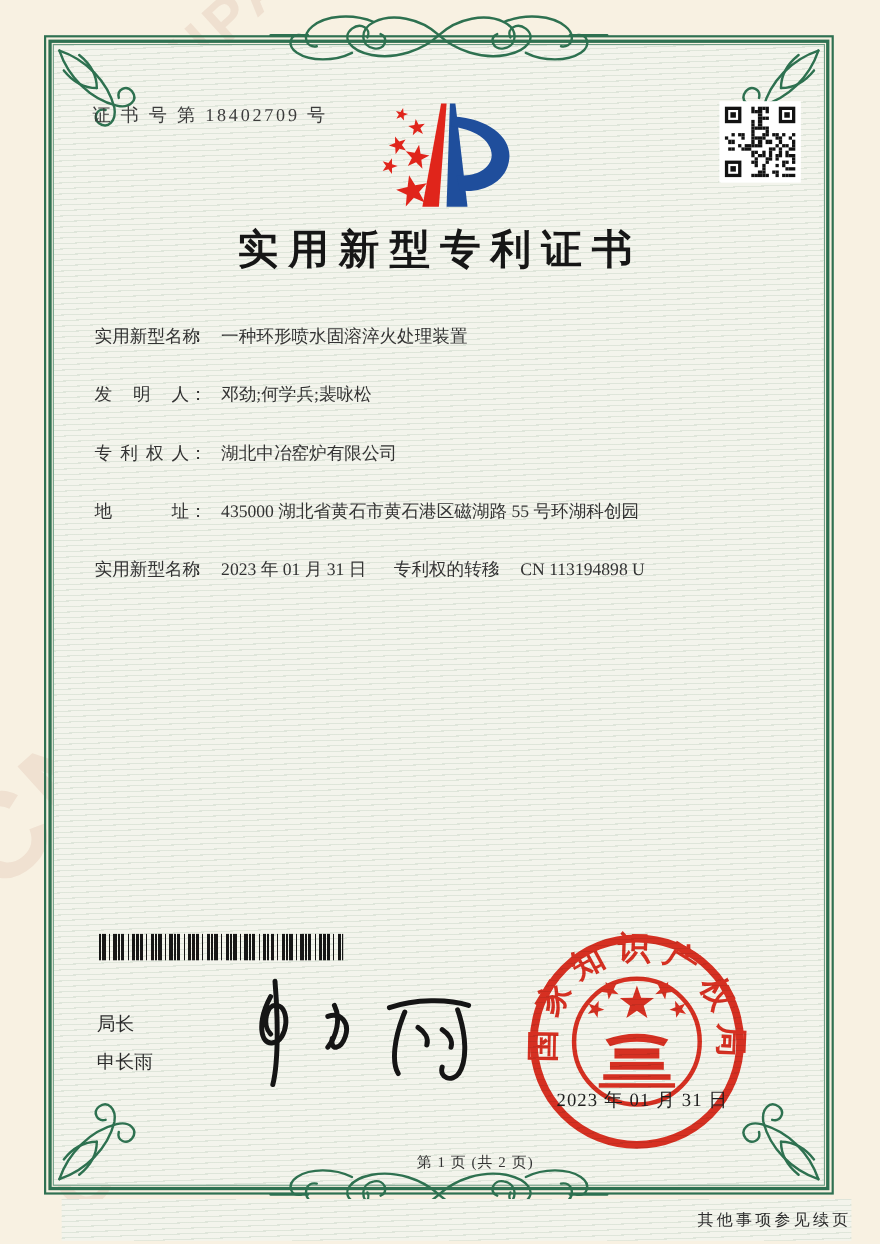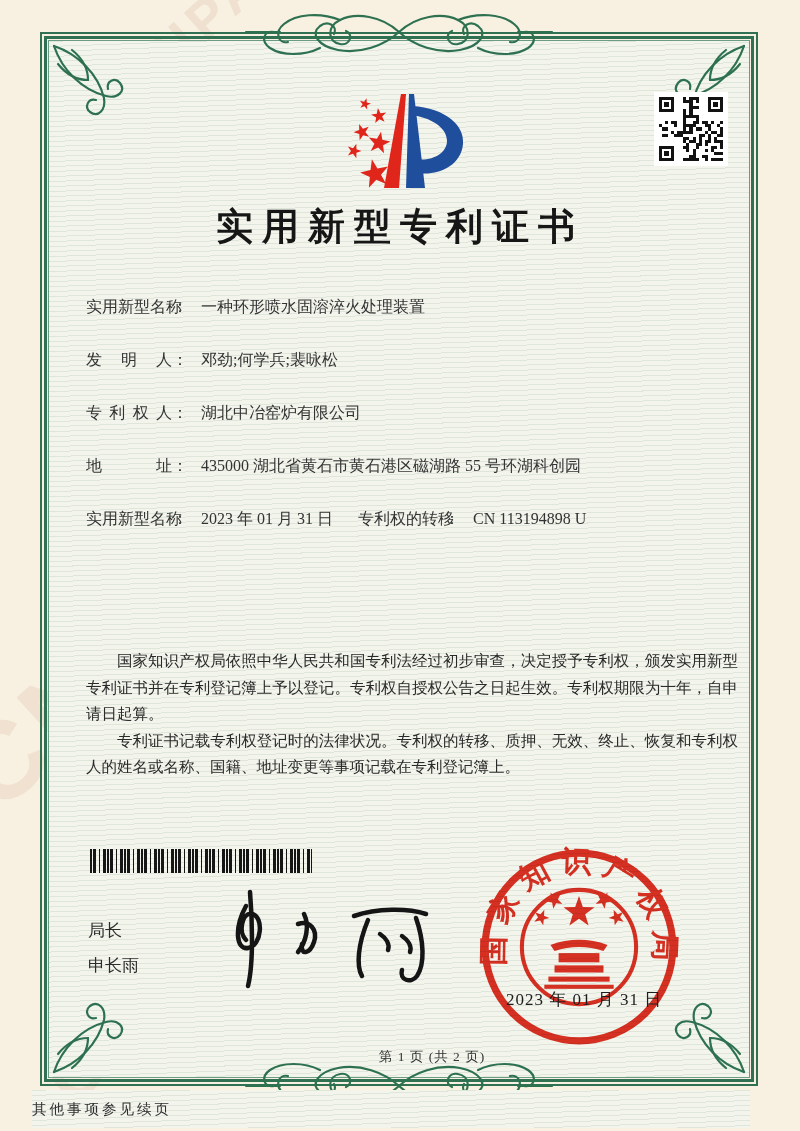--- a/index.html
+++ b/index.html
@@ -6,24 +6,24 @@
   body{font-family:"Liberation Serif","DejaVu Serif",serif;}
   .page{position:relative;width:800px;height:1131px;background:#f8f1e2;overflow:hidden;}
 
   
   .frame{position:absolute;left:40px;top:32px;width:718px;height:1054px;
          border:2px solid #2f7152;padding:2px;box-sizing:border-box;}
   .frame2{width:100%;height:100%;border:3px solid #2f7152;padding:1px;box-sizing:border-box;}
   .frame3{width:100%;height:100%;box-sizing:border-box;border:1px solid #6b9c83;
           background-color:#f3f4ec;
           background-image:repeating-linear-gradient(178deg,rgba(140,170,145,0.20) 0px,rgba(140,170,145,0.20) 1px,rgba(0,0,0,0) 1px,rgba(0,0,0,0) 5px);}
-  .strip{position:absolute;left:32px;top:1090px;width:718px;height:38px;
+  .strip{position:absolute;left:56px;top:1090px;width:718px;height:38px;
          background-color:#f3f4ec;
          background-image:repeating-linear-gradient(178deg,rgba(140,170,145,0.20) 0px,rgba(140,170,145,0.20) 1px,rgba(0,0,0,0) 1px,rgba(0,0,0,0) 5px);
-         display:flex;align-items:center;justify-content:flex-start;font-family:Liberation Mono, monospace;}
+         display:flex;align-items:center;justify-content:flex-end;font-family:Liberation Mono, monospace;}
 
   .orn{position:absolute;color:#2e7150;}
   .orn svg{display:block;}
 
   
   .wm{position:absolute;font-family:"Liberation Sans",sans-serif;font-weight:bold;
       transform-origin:left top;pointer-events:none;letter-spacing:6px;}
 
   
   .certno{position:absolute;left:84px;top:94px;font-size:16.5px;letter-spacing:2.5px;color:#3c3c3c;}
@@ -135,20 +135,21 @@
     <svg width="84" height="84" viewBox="0 0 84 84">
         <use href="#corner-spray" transform="translate(0,84) scale(1,-1)"></use>
       </svg>
   </div>
   <div class="orn" style="left:668px;top:996px;">
     <svg width="84" height="84" viewBox="0 0 84 84">
         <use href="#corner-spray" transform="translate(84,84) scale(-1,-1)"></use>
       </svg>
   </div>
 
+  <div class="certno">证 书 号 第 18402709 号</div>
 
   <div class="qr">
     <div class="qr-grid">
         <div class="m" style="grid-area: 1 / 9;"></div>
         <div class="m" style="grid-area: 1 / 11;"></div>
         <div class="m" style="grid-area: 1 / 12;"></div>
         <div class="m" style="grid-area: 1 / 13;"></div>
         <div class="m" style="grid-area: 2 / 9;"></div>
         <div class="m" style="grid-area: 2 / 10;"></div>
         <div class="m" style="grid-area: 2 / 11;"></div>
@@ -303,24 +304,20 @@
       <span class="f-label">地址</span><span class="f-colon">：</span><span class="f-value">435000 湖北省黄石市黄石港区磁湖路 55 号环湖科创园</span>
     </div>
     <div class="frow">
       <span class="f-label">实用新型名称</span><span class="f-colon">：</span><span class="f-value">2023 年 01 月 31 日</span>
       <span class="fgroup2">
         <span class="f-label">专利权的转移</span><span class="f-colon">：</span><span class="f-value">CN 113194898 U</span>
       </span>
     </div>
   </div>
 
-  <div class="bodytext">
-    <p>国家知识产权局依照中华人民共和国专利法经过初步审查，决定授予专利权，颁发实用新型专利证书并在专利登记簿上予以登记。专利权自授权公告之日起生效。专利权期限为十年，自申请日起算。</p>
-    <p>专利证书记载专利权登记时的法律状况。专利权的转移、质押、无效、终止、恢复和专利权人的姓名或名称、国籍、地址变更等事项记载在专利登记簿上。</p>
-  </div>
 
   <div class="barcode"></div>
 
   <div class="officer">
     <div class="o-title">局长</div>
     <div class="o-name">申长雨</div>
   </div>
 
   <div class="signature">
     <svg width="225" height="105" viewBox="0 0 225 105">

